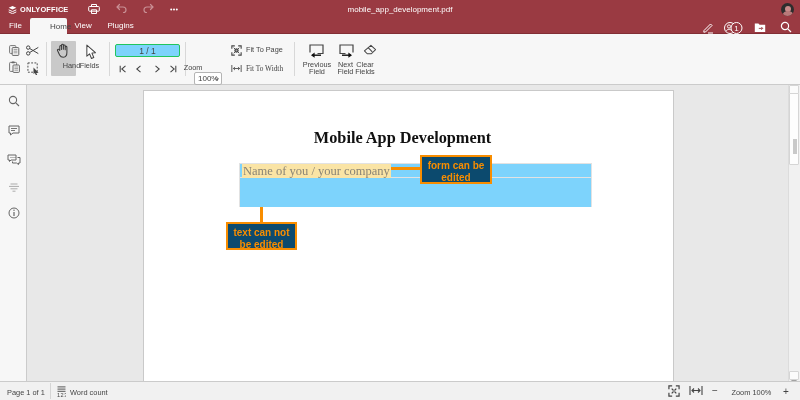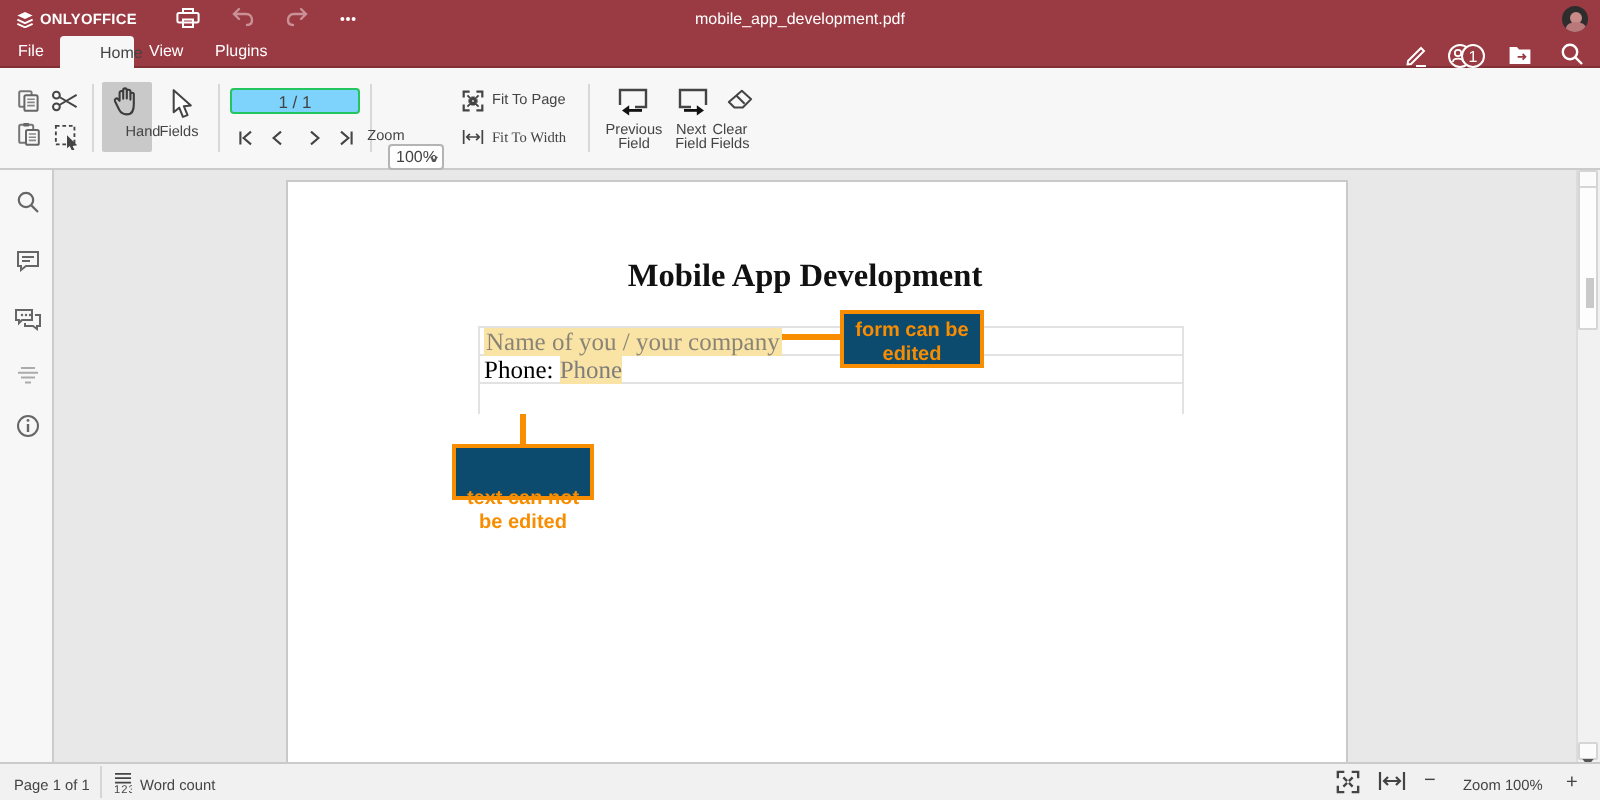--- a/index.html
+++ b/index.html
@@ -23,21 +23,21 @@
 .tlabel { position:absolute; font-size:7.3px; color:#444; text-align:center; line-height:7.2px; }
 #handbtn { position:absolute; left:51px; top:41px; width:25px; height:35px; background:#c9c9c9; border-radius:1px; }
 #pagebox { position:absolute; left:115px; top:44px; width:65px; height:13px; background:#7dd3fc; border:1px solid #22c55e; border-radius:2px; font-size:8.5px; color:#444; text-align:center; line-height:12px; }
 #zoombox { position:absolute; left:194px; top:44px; width:28px; height:13px; background:#fff; border:1px solid #b4b4b4; border-radius:2px; font-size:8px; color:#444; line-height:12px; padding-left:3px;margin-top:28px; }
 
 #sidebar { position:absolute; left:0; top:85px; width:27px; height:296px; background:#f7f7f7; border-right:1px solid #cbcbcb; }
 
 #docarea { position:absolute; left:27px; top:85px; width:761px; height:296px; background:#e8e8e8; }
 #page { position:absolute; left:143px; top:90px; width:531px; height:291px; background:#fff; border:1px solid #c9c9c9; border-bottom:none; }
 #title { position:absolute; left:138px; top:128px; width:529px; text-align:center; font-family:"Liberation Serif", serif; font-size:16.3px; font-weight:bold; color:#111; }
-#ftable { position:absolute; left:239px; top:163px; width:353px; height:44px; border:1px solid #e2e2e2; border-bottom:none; background:#ffffff; }
+#ftable { position:absolute; left:239px; top:163px; width:353px; height:44px; border:1px solid #e2e2e2; border-bottom:none; background:#7dd3fc; }
 .frow { position:relative; height:14.2px; border-bottom:1px solid #e2e2e2; font-family:"Liberation Serif", serif; font-size:12.5px; line-height:14.2px; white-space:nowrap; padding-left:2px; }
 .hl { background:#fae4a5; }
 .gray { color:#7e7e7e; }
 
 .callout { position:absolute; border:2.5px solid #f88d00; background:#0c4a6e; color:#f88d00; font-size:10px; font-weight:bold; text-align:center; line-height:11.5px; }
 
 #scroll { position:absolute; left:788px; top:85px; width:12px; height:296px; background:#f1f1f1; border-left:1px solid #dcdcdc; }
 #thumb { position:absolute; left:789px; top:93px; width:9.5px; height:72px; background:#fdfdfd; border:1px solid #d5d5d5; border-radius:1px; }
 
 #status { position:absolute; left:0; top:381px; width:800px; height:19px; background:#f1f1f1; border-top:1px solid #cbcbcb; font-size:11px; color:#444; }
@@ -198,27 +198,26 @@
     <circle cx="6" cy="6" r="5" fill="none" stroke="#666" stroke-width="1"></circle>
     <path d="M6 5 V9" stroke="#666" stroke-width="1.2"></path>
     <circle cx="6" cy="3.2" r="0.7" fill="#666"></circle>
   </svg>
 
 <div id="docarea"></div>
 <div id="page"></div>
 <div id="title">Mobile App Development</div>
 <div id="ftable">
   <div class="frow"><span class="hl" style="color:#8a8476; padding:0 1px;">Name of you / your company</span></div>
-  <div class="frow">Phone: <span class="hl gray">Phone</span></div>
 </div>
 
 <div style="position:absolute; left:391px; top:167px; width:30px; height:2.5px; background:#f88d00;"></div>
 <div class="callout" style="left:420px; top:155px; width:72px; height:29px; padding-top:3px;">form can be<br>edited</div>
 <div style="position:absolute; left:260px; top:207px; width:2.5px; height:15px; background:#f88d00;"></div>
-<div class="callout" style="left:226px; top:222px; width:71px; height:28px; padding-top:20px;">text can not<br>be edited</div>
+<div class="callout" style="left:226px; top:222px; width:71px; height:28px; padding-top:3px;">text can not<br>be edited</div>
 
 <div id="scroll"></div>
 <div style="position:absolute; left:789px; top:85px; width:10px; height:9px; background:#fbfbfb; border:1px solid #d5d5d5; border-radius:1px;"><svg width="8" height="7" viewBox="0 0 8 7">
       <path d="M4 1.5 L6.8 5 H1.2 Z" fill="#555"></path>
     </svg></div>
 <div id="thumb">
     <div style="position:absolute;left:2.5px;top:45px;width:4px;height:15px;background:#c9c9c9"></div>
   </div>
 <div style="position:absolute; left:789px; top:371px; width:10px; height:9px; background:#fbfbfb; border:1px solid #d5d5d5; border-radius:1px;"><svg width="8" height="7" viewBox="0 0 8 7">
       <path d="M4 5 L1.2 1.5 H6.8 Z" fill="#555"></path>

